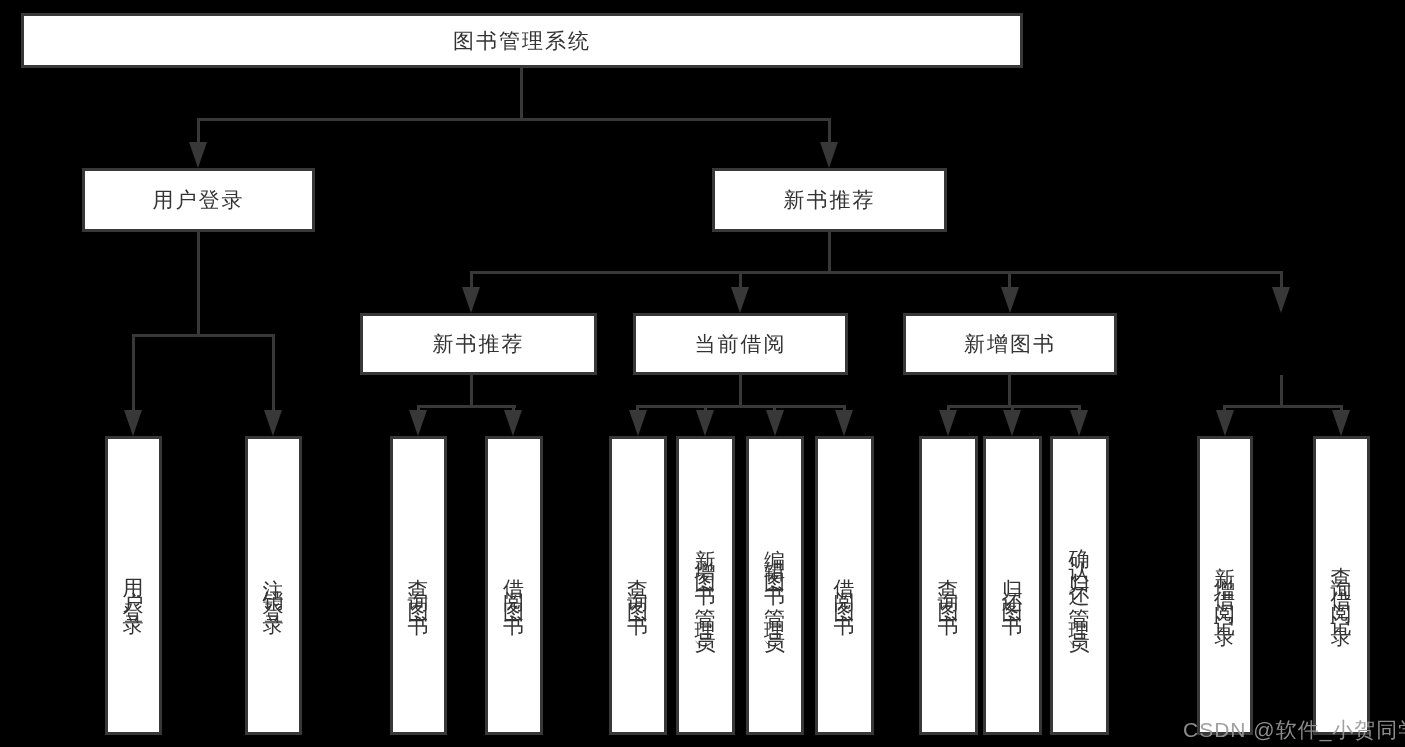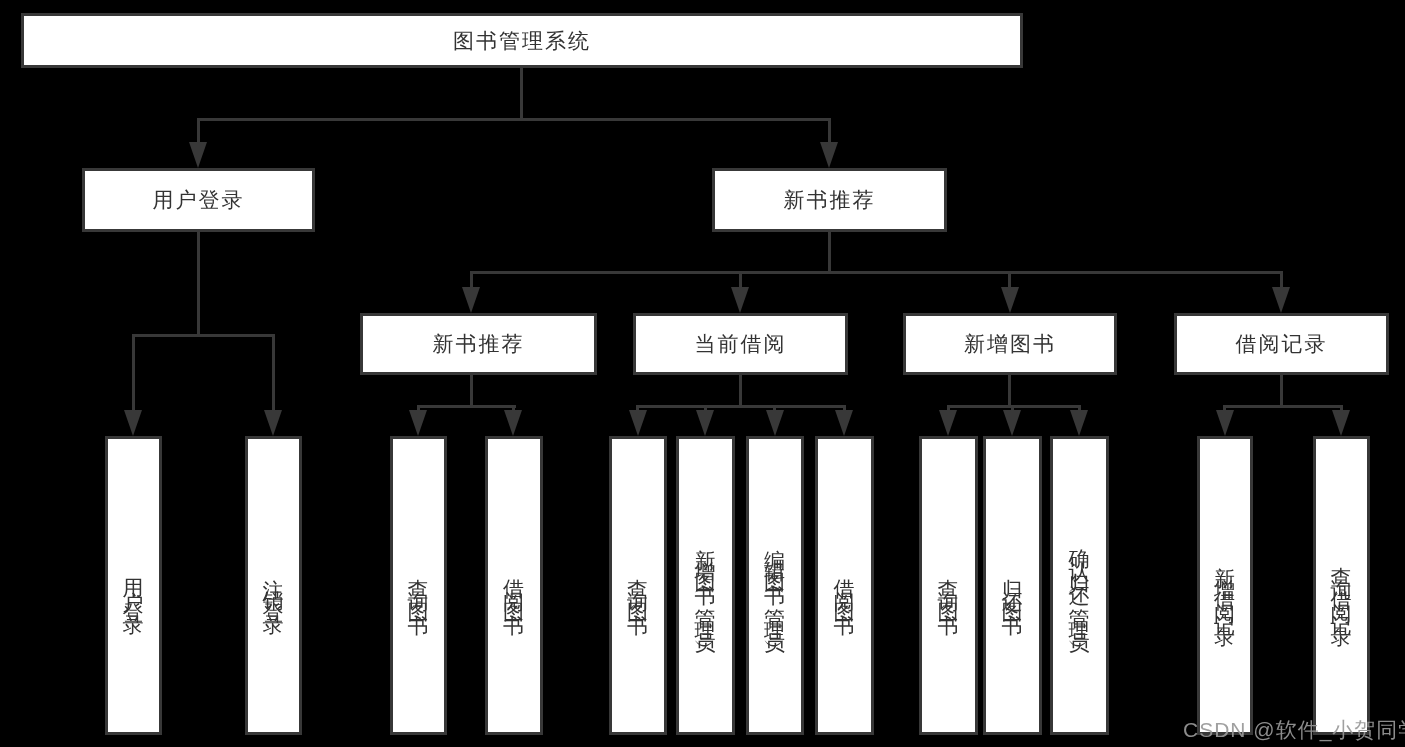--- a/index.html
+++ b/index.html
@@ -76,23 +76,20 @@
   </div>
 
   <div class="box" style="left:633px; top:313px; width:215px; height:62px;">
     <span>当前借阅</span>
   </div>
 
   <div class="box" style="left:903px; top:313px; width:214px; height:62px;">
     <span>新增图书</span>
   </div>
 
-  <div class="box" style="left:1174px; top:313px; width:215px; height:62px;">
-    <span>借阅记录</span>
-  </div>
 
   <div class="box leaf" style="left:105px; top:436px; width:57px; height:299px;">
     <span class="label-v">用户登录</span>
   </div>
   <div class="box leaf" style="left:245px; top:436px; width:57px; height:299px;">
     <span class="label-v">注销登录</span>
   </div>
 
   <div class="box leaf" style="left:390px; top:436px; width:57px; height:299px;">
     <span class="label-v">查询图书</span>

